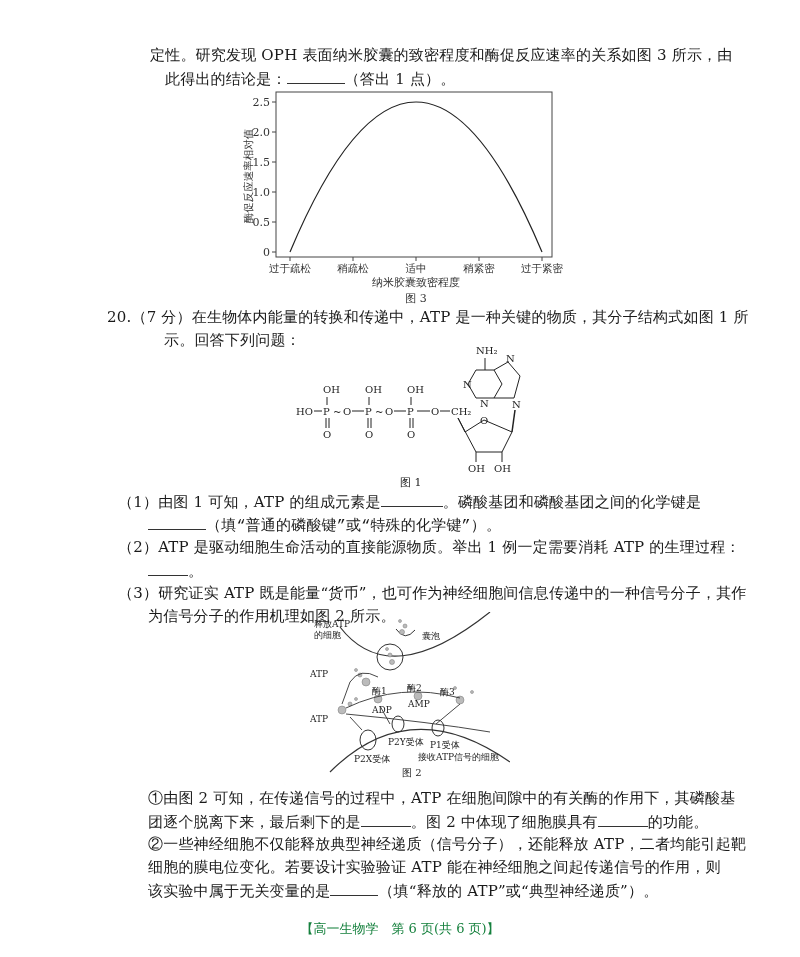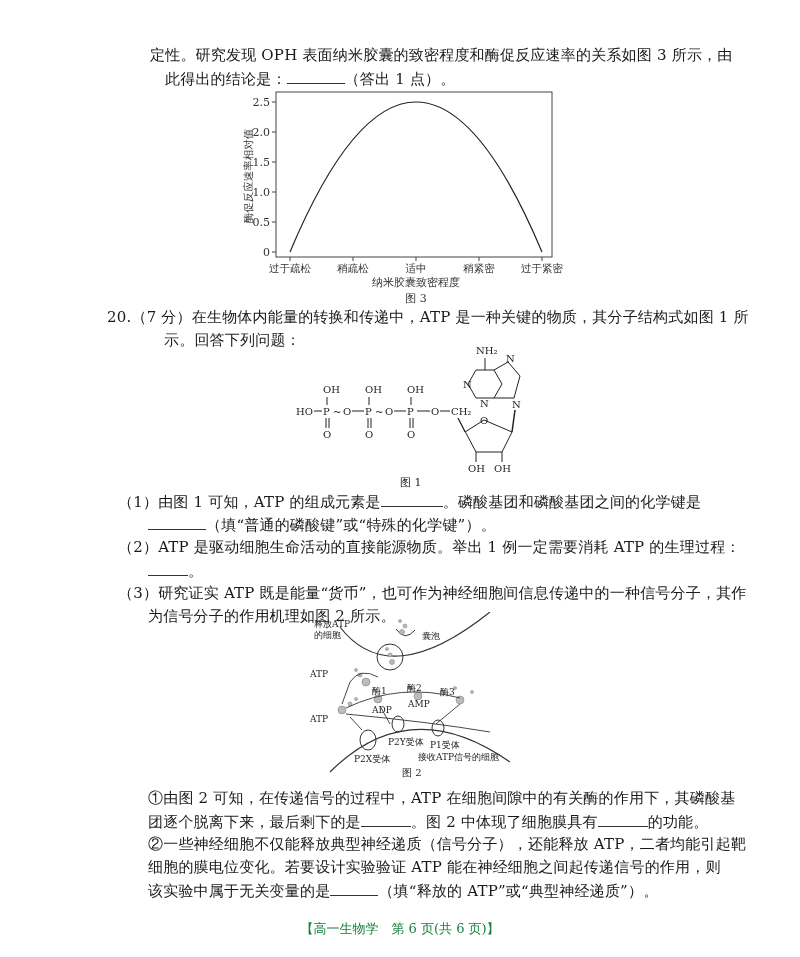--- a/index.html
+++ b/index.html
@@ -117,21 +117,21 @@
     <text x="200" y="67">N</text>
     <text x="226" y="22">N</text>
     <text x="232" y="68">N</text>
     <text x="120" y="146" font-size="11">图 1</text>
   </svg>
 </div>
 
 <div class="line" style="top:490px;left:118px;">
   <span>（1）由图 1 可知，ATP 的组成元素是</span><span class="blank" style="width:62px;"></span><span>。磷酸基团和磷酸基团之间的化学键是</span>
 </div>
-<div class="line" style="top:513px;left:148px;">
+<div class="line" style="top:513px;left:148px;font-family:Liberation Mono, monospace;">
   <span class="blank" style="width:58px;"></span><span>（填“普通的磷酸键”或“特殊的化学键”）。</span>
 </div>
 <div class="line" style="top:536px;left:118px;">（2）ATP 是驱动细胞生命活动的直接能源物质。举出 1 例一定需要消耗 ATP 的生理过程：</div>
 <div class="line" style="top:559px;left:148px;">
   <span class="blank" style="width:40px;"></span><span>。</span>
 </div>
 <div class="line" style="top:582px;left:118px;">（3）研究证实 ATP 既是能量“货币”，也可作为神经细胞间信息传递中的一种信号分子，其作</div>
 <div class="line" style="top:605px;left:148px;">为信号分子的作用机理如图 2 所示。</div>
 
 <div style="position:absolute;left:310px;top:612px;width:200px;height:170px;">

